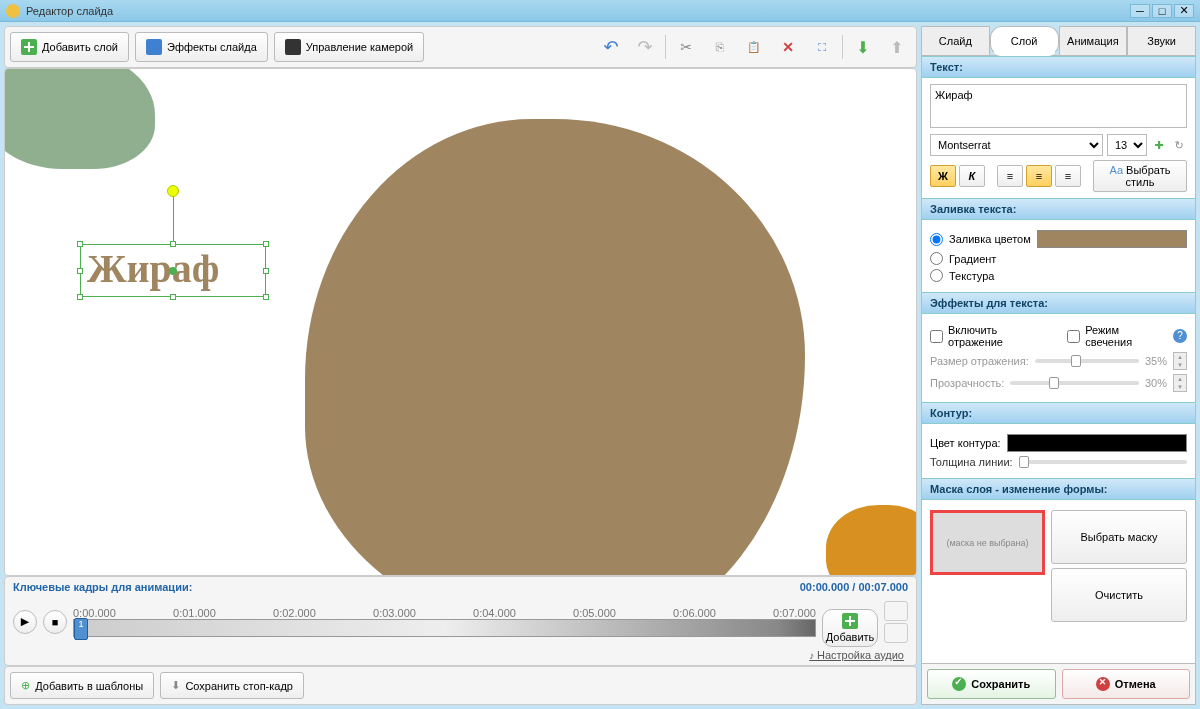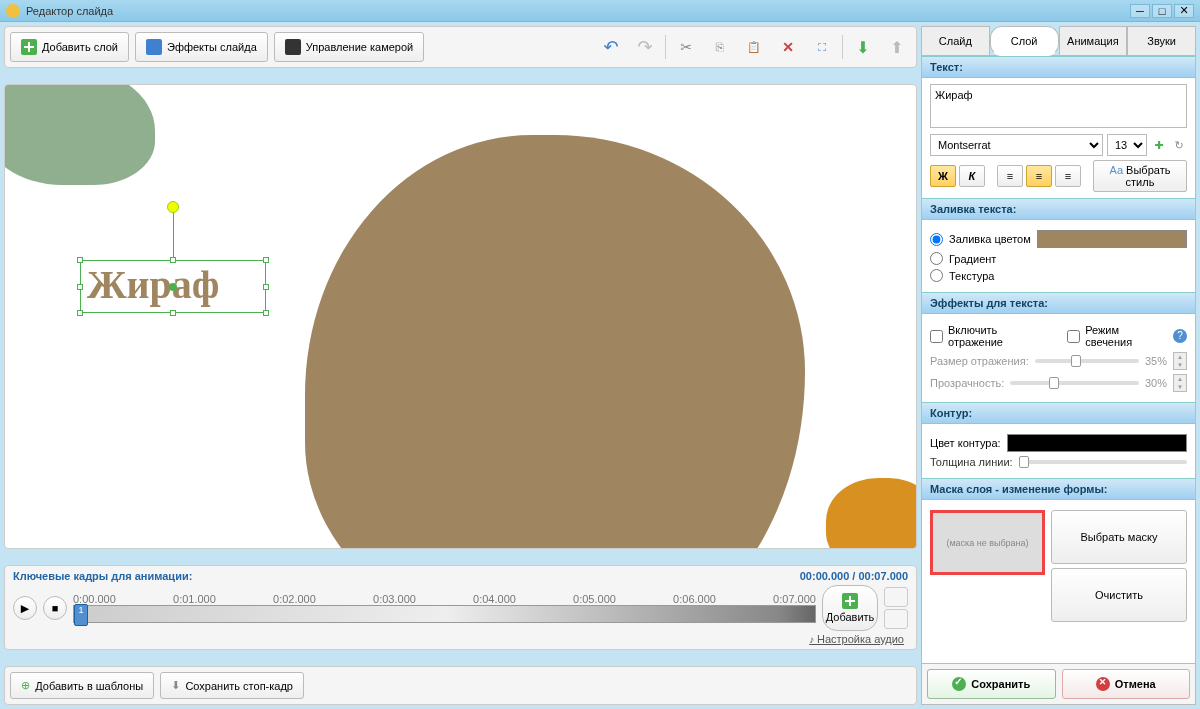--- a/index.html
+++ b/index.html
@@ -3,21 +3,21 @@
 <meta charset="utf-8">
 <style>
 * { box-sizing: border-box; margin: 0; padding: 0; font-family: Arial, sans-serif; font-size: 11px; }
 body { background: #c4e3f3; width: 1200px; height: 709px; overflow: hidden; }
 .titlebar { background: linear-gradient(#a8d8f0, #8cc8e8); height: 22px; display: flex; align-items: center; padding: 0 6px; border-bottom: 1px solid #7ab8d8; }
 .titlebar-icon { width: 14px; height: 14px; background: #f0c040; border-radius: 50%; margin-right: 6px; }
 .titlebar-text { color: #333; flex: 1; }
 .win-controls { display: flex; gap: 2px; }
 .win-btn { width: 20px; height: 14px; background: rgba(255,255,255,0.3); border: 1px solid #7ab8d8; display: flex; align-items: center; justify-content: center; }
 .main-wrap { display: flex; height: calc(100% - 22px); padding: 4px; gap: 4px; }
-.left-col { flex: 1; display: flex; flex-direction: column; gap: 16px; }
+.left-col { flex: 1; display: flex; flex-direction: column; gap: 0; }
 .toolbar { background: #f5f5f5; border: 1px solid #ccc; border-radius: 4px; padding: 5px; display: flex; align-items: center; gap: 6px; }
 .btn { background: linear-gradient(#fff, #eee); border: 1px solid #bbb; border-radius: 3px; padding: 6px 10px; display: inline-flex; align-items: center; gap: 5px; cursor: pointer; }
 .icon-sq { width: 16px; height: 16px; display: inline-block; }
 .icon-plus { background: #4caf50; position: relative; border-radius: 2px; }
 .icon-plus::before, .icon-plus::after { content: ''; position: absolute; background: #fff; }
 .icon-plus::before { width: 10px; height: 2px; top: 7px; left: 3px; }
 .icon-plus::after { width: 2px; height: 10px; top: 3px; left: 7px; }
 .icon-puzzle { background: #4080d0; border-radius: 2px; }
 .icon-cam { background: #333; border-radius: 2px; }
 .icon-undo { color: #4080d0; font-size: 18px; }
@@ -42,21 +42,21 @@
 .rot-handle { position: absolute; width: 12px; height: 12px; background: #eeff00; border: 1px solid #aacc00; border-radius: 50%; top: -60px; left: calc(50% - 6px); }
 .pivot { position: absolute; width: 8px; height: 8px; background: #4caf50; border-radius: 50%; top: calc(50% - 4px); left: calc(50% - 4px); }
 .timeline-box { background: #f5f5f5; border: 1px solid #ccc; border-radius: 4px; padding: 4px 8px; }
 .tl-header { display: flex; justify-content: space-between; color: #2266aa; font-weight: bold; margin-bottom: 3px; }
 .tl-body { display: flex; align-items: center; gap: 6px; }
 .tl-btn { width: 24px; height: 24px; border: 1px solid #bbb; border-radius: 50%; background: linear-gradient(#fff,#eee); display: flex; align-items: center; justify-content: center; cursor: pointer; }
 .tl-track { flex: 1; }
 .tl-ticks { display: flex; justify-content: space-between; font-size: 9px; color: #777; }
 .tl-bar { height: 18px; background: linear-gradient(to right, #ccc 0%, #eee 50%, #888 95%, #666 100%); border: 1px solid #999; position: relative; }
 .tl-marker { position: absolute; top: -2px; left: 0; width: 14px; height: 22px; background: #5090d0; border: 1px solid #2060a0; border-radius: 2px; font-size:9px; color:#fff; text-align:center; line-height:11px;}
-.tl-add { width: 56px; height: 46px; border: 1px solid #bbb; border-radius: 15px; background: linear-gradient(#fff,#eee); display: flex; flex-direction: column; align-items: center; justify-content: center; cursor: pointer; gap:2px; }
+.tl-add { width: 56px; height: 38px; border: 1px solid #bbb; border-radius: 10px; background: linear-gradient(#fff,#eee); display: flex; flex-direction: column; align-items: center; justify-content: center; cursor: pointer; gap:2px;margin-top:13px; }
 .tl-right-btns { display: flex; flex-direction: column; gap: 2px; }
 .tl-small-btn { width: 24px; height: 20px; border: 1px solid #ccc; border-radius: 3px; background: #f5f5f5; }
 .audio-link { text-align: right; font-size: 10px; color: #555; margin-top: 2px; padding-right: 4px; text-decoration: underline; }
 .bottom-bar { background: #f5f5f5; border: 1px solid #ccc; border-radius: 4px; padding: 5px; display: flex; align-items: center; gap: 6px; }
 .right-col { width: 275px; display: flex; flex-direction: column; gap: 0; }
 .tabs { display: flex; border-bottom: 1px solid #bbb; }
 .tab { flex: 1; padding: 8px 4px; text-align: center; background: #eee; border: 1px solid #bbb; border-bottom: none; cursor: pointer; }
 .tab.active { background: #fff; border-bottom: 1px solid #fff; margin-bottom: -1px; border-radius: 12px; }
 .panel { flex: 1; background: #fff; border: 1px solid #bbb; border-top: none; padding: 0; overflow-y: auto; }
 .section-h { background: linear-gradient(#d0e8f8, #a0d0f0); border-top: 1px solid #8cc; border-bottom: 1px solid #8cc; padding: 4px 8px; font-weight: bold; color: #114466; }

